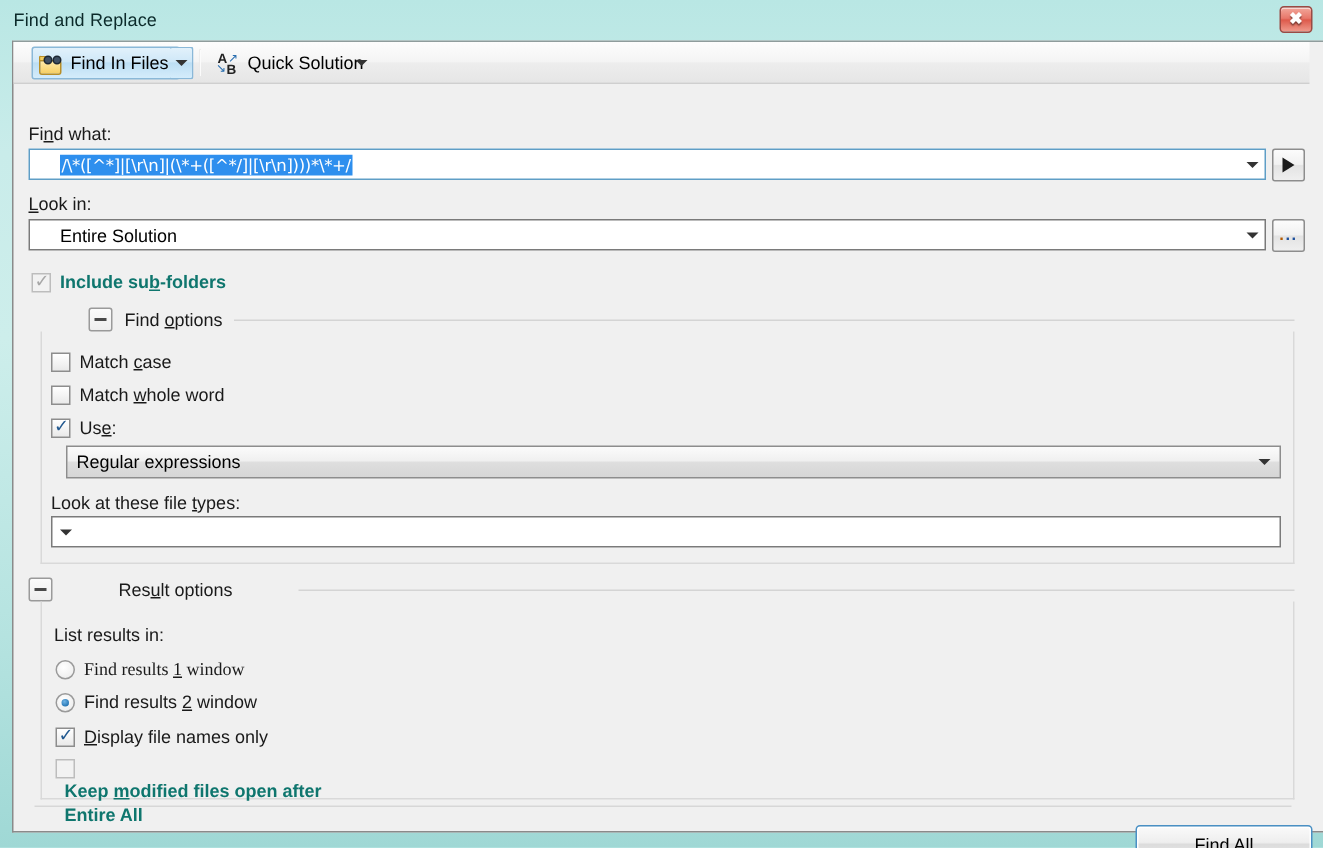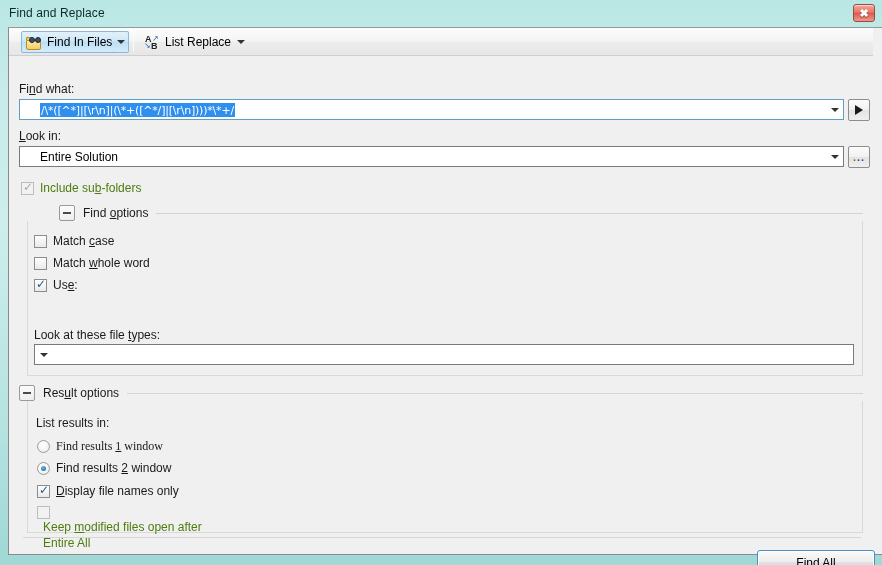--- a/index.html
+++ b/index.html
@@ -233,21 +233,21 @@
     background: #f2f2f2;
   }
   .chk-box .tick {
     position: absolute; left: 1px; top: -2px;
     color: #21588f; font-size: 12px; font-weight: bold;
     line-height: 13px;
     font-family: "DejaVu Sans", sans-serif;
   }
   .chk-box.disabled .tick { color: #a7a7a7; }
   .chk-label { margin-left: 6px; font-size: 12px; color: #1a1a1a; }
-  .chk-label.disabled { color: #4d7c0f; }
+  .chk-label.disabled { color: #0f766e; font-weight: bold; }
 
   .rad-box {
     width: 13px; height: 13px;
     border: 1px solid #9a9a9a;
     border-radius: 50%;
     background: radial-gradient(circle at 40% 35%, #ffffff 0%, #f0f0f0 70%, #e4e4e4 100%);
     position: relative;
     flex: 0 0 13px;
   }
   .rad-box .dot {
@@ -358,21 +358,21 @@
 
       <div id="tb-separator"></div>
 
       <div class="tb-btn" id="tb-quick-replace">
         <span class="icon-replace">
           <span class="a">A</span>
             <span class="arr1">↗</span>
           <span class="arr2">↘</span>
             <span class="b">B</span>
         </span>
-        <span class="tb-label">List Replace</span>
+        <span class="tb-label">Quick Solution</span>
       </div>
 
       <div class="tb-btn" id="tb-quick-split">
         <span class="caret-down"></span>
       </div>
     </div>
 
     <div class="field-label" style="left:10px; top:54px;">
       <span>Fi</span><u>n</u><span>d what:</span>
     </div>
@@ -442,32 +442,38 @@
 
     <div class="chk-row" style="left:25px; top:250px;">
       <span class="chk-box">
         <span class="tick">✓</span>
       </span>
       <span class="chk-label">
         <span>Us</span><u>e</u><span>:</span>
       </span>
     </div>
 
+    <div class="combo3d" style="left:35px; top:269px; width:810px;">
+      <div class="combo-text">Regular expressions</div>
+      <div class="combo-arrow">
+        <span class="caret-down"></span>
+      </div>
+    </div>
 
     <div class="field-label" style="left:25px; top:300px;">
       <span>Look at these file </span><u>t</u><span>ypes:</span>
     </div>
 
     <div class="combo" style="left:25px; top:316px; width:820px;">
       <div class="combo-arrow">
         <span class="caret-down"></span>
       </div>
     </div>
 
-    <div class="group-header" style="left:10px; top:357px;">
+    <div class="group-header" style="left:10px; top:357px;gap:36px;">
       <span class="expander">
         <span class="minus"></span>
       </span>
       <span class="group-title">
         <span>Res</span><u>u</u><span>lt options</span>
       </span>
       <span class="group-rule"></span>
     </div>
 
     <div class="group-body" style="left:18px; top:373px; width:836px; height:132px;"></div>

